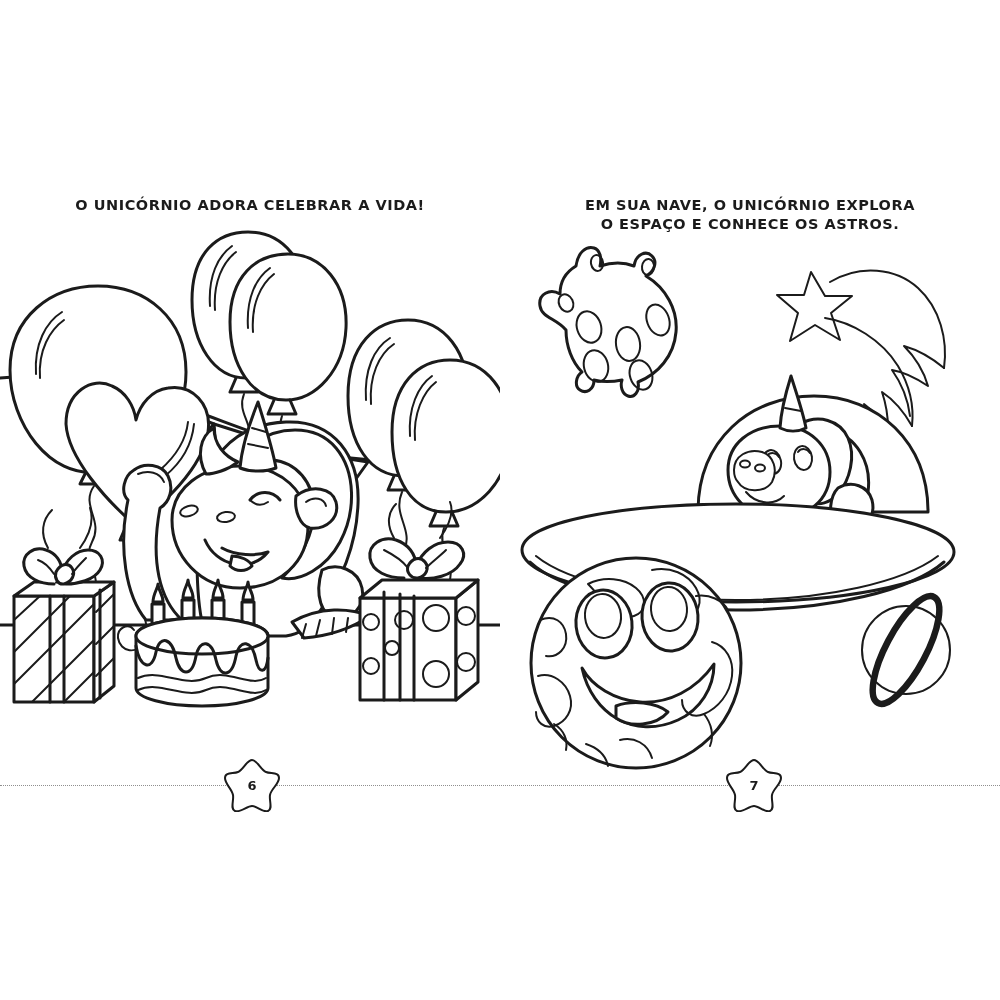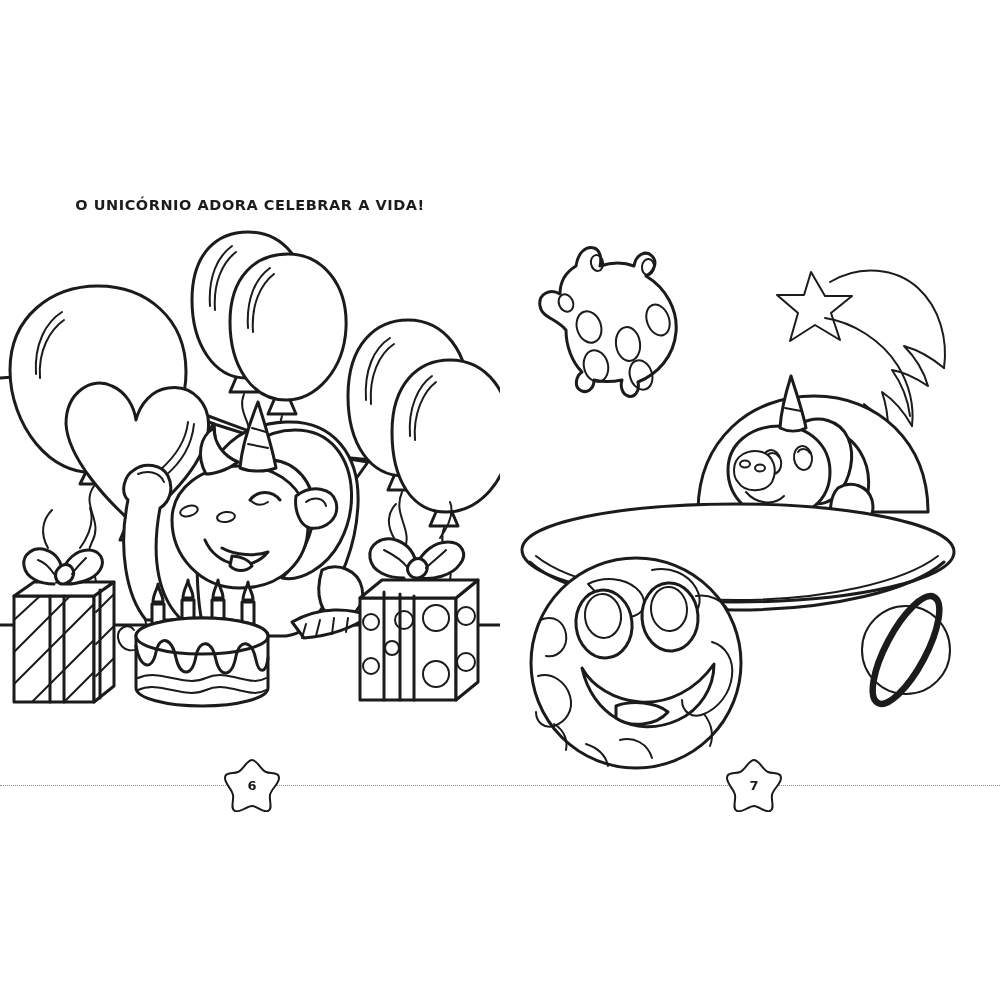--- a/index.html
+++ b/index.html
@@ -278,20 +278,22 @@
             <path class="ink-thin" d="M394 538 C386 524 388 512 396 504"></path>
             <path class="ink-thin" d="M440 538 C450 524 454 512 450 502"></path>
           </g>
 
         </svg>
       </div>
     </div>
 
     <div class="page-half" id="right-page">
 
+      <div class="caption" id="caption-right">EM SUA NAVE, O UNICÓRNIO EXPLORA
+O ESPAÇO E CONHECE OS ASTROS.</div>
 
       <div class="art">
         <svg width="500" height="1000" viewBox="0 0 500 1000" xmlns="http://www.w3.org/2000/svg">
 
           <g>
             <path class="fillw ink" d="M66 330 C56 318 42 318 40 306 C38 294 50 288 60 294 C60 282 66 272 76 266 C78 252 86 246 94 248 C100 250 102 258 100 266 C112 262 124 262 134 266 C136 254 146 250 152 256 C158 262 154 272 146 276 C166 288 178 310 176 332 C174 356 158 374 138 382 C140 392 134 398 128 396 C122 394 120 386 122 380 C112 382 102 382 94 380 C94 390 86 394 80 390 C74 386 76 376 82 372 C72 362 66 346 66 330 Z"></path>
             <ellipse class="ink-thin" cx="89" cy="327" rx="12" ry="16" transform="rotate(-18 89 327)"></ellipse>
             <ellipse class="ink-thin" cx="128" cy="344" rx="12" ry="17" transform="rotate(-8 128 344)"></ellipse>
             <ellipse class="ink-thin" cx="158" cy="320" rx="11" ry="16" transform="rotate(-20 158 320)"></ellipse>
             <ellipse class="ink-thin" cx="96" cy="366" rx="12" ry="16" transform="rotate(-14 96 366)"></ellipse>

